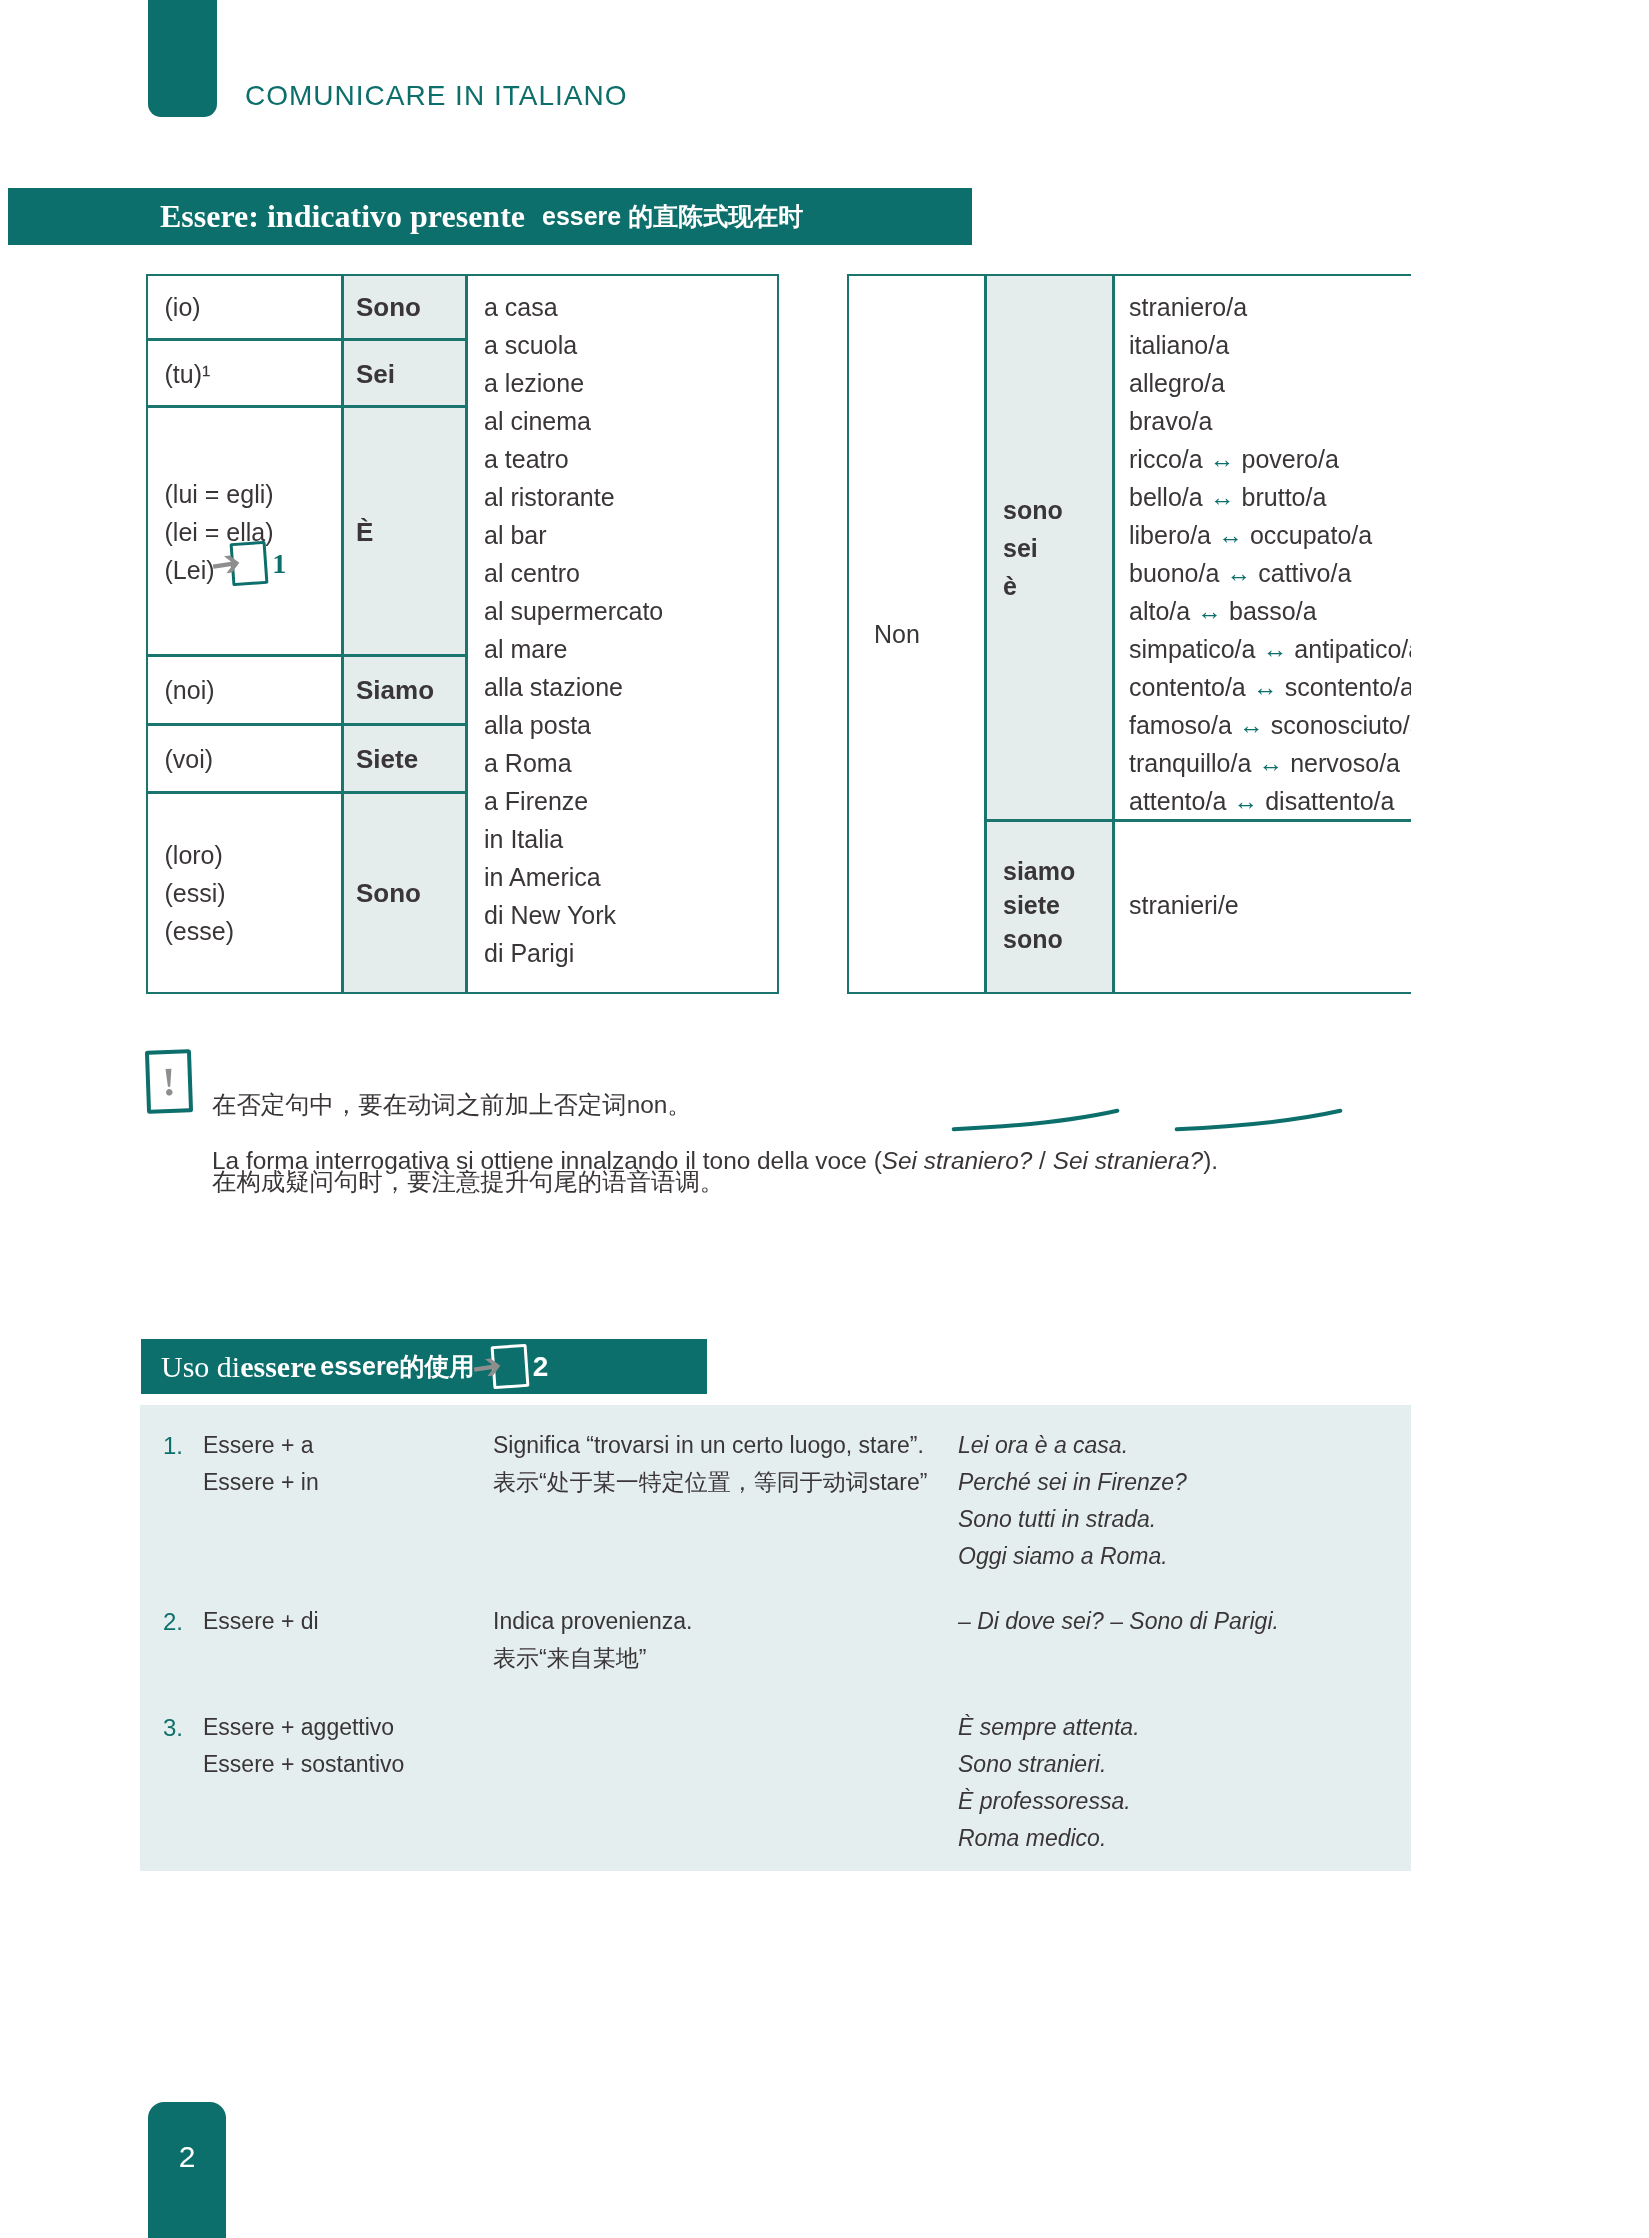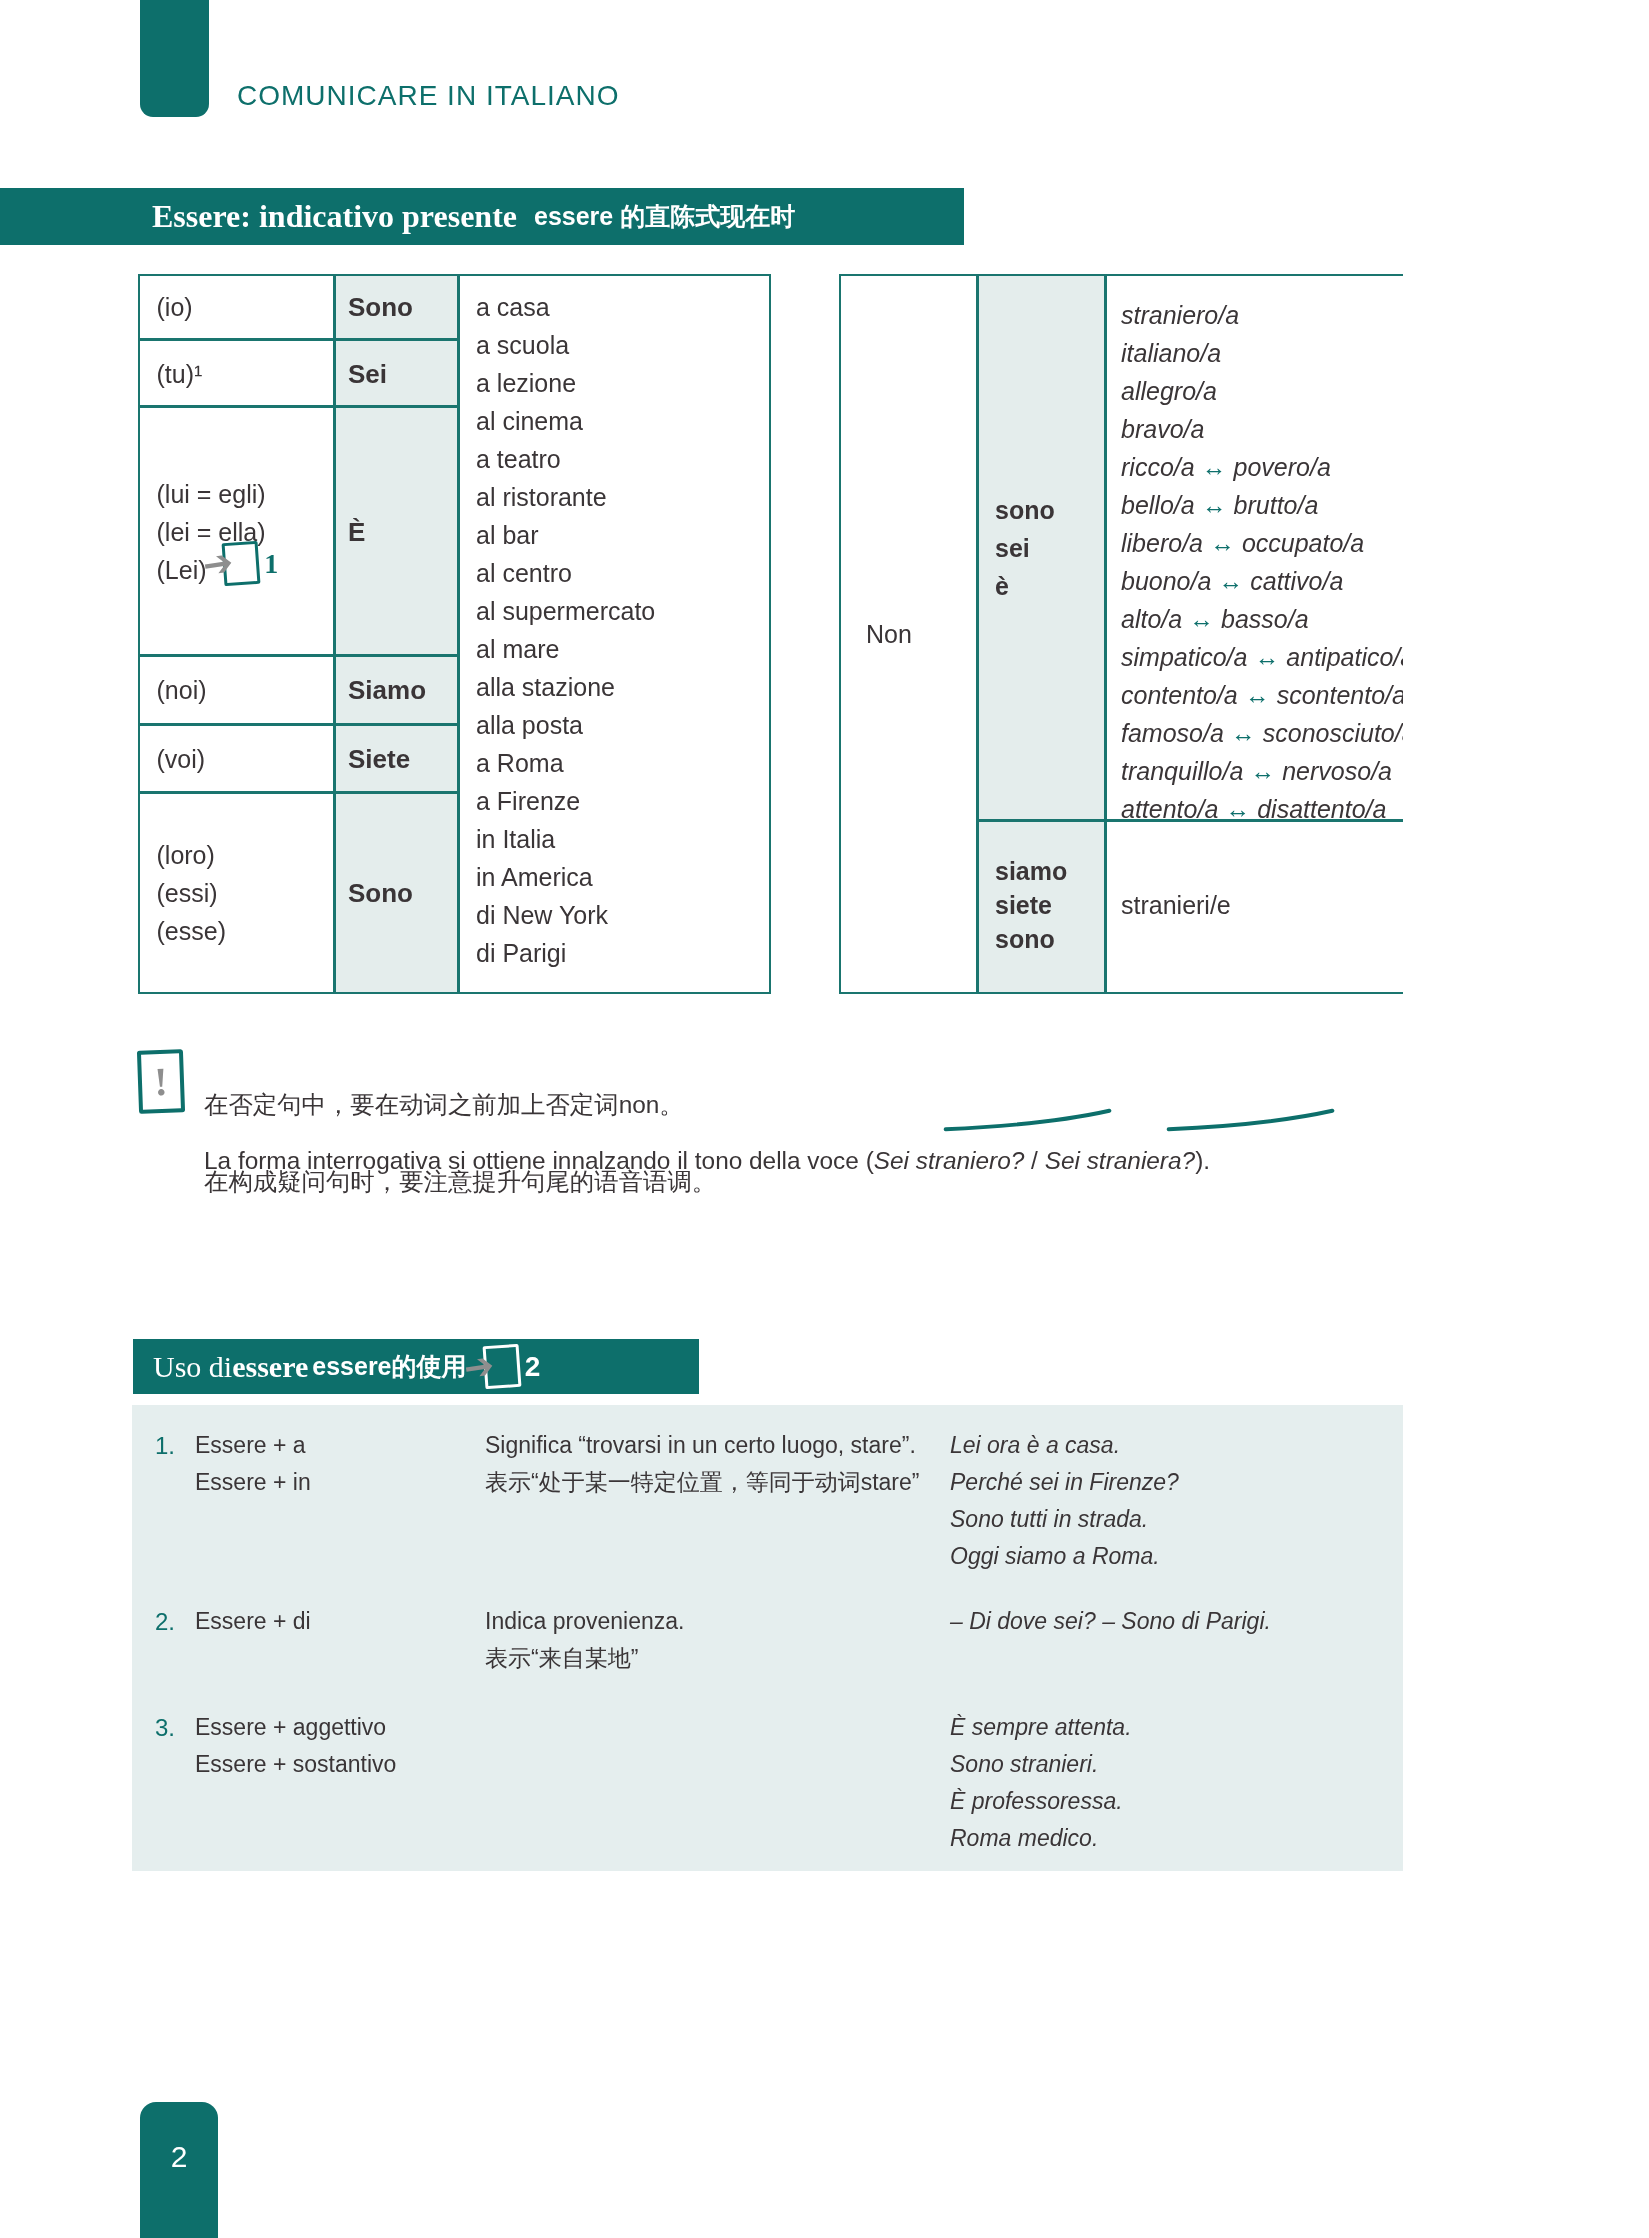--- a/index.html
+++ b/index.html
@@ -1,18 +1,18 @@
 <!DOCTYPE html>
 <html style="font-size:10.6px"><head>
 <meta charset="utf-8">
 <style>
   html,body{margin:0;padding:0;background:#ffffff;}
   .page{
     position:relative;width:1403px;height:2239px;background:#ffffff;overflow:hidden;
-    font-family:"Liberation Sans","DejaVu Sans",sans-serif;color:#3a3537;
+    font-family:"Liberation Sans","DejaVu Sans",sans-serif;color:#3a3537;margin-left:8px;
   }
   
   .logo-block{position:absolute;left:140px;top:0;width:69px;height:117px;background:#0d6f6b;border-radius:0 0 13px 13px;}
   .header-title{position:absolute;left:237px;top:80px;font-size:28px;letter-spacing:1px;color:#0d6f6b;}
   
   .banner{position:absolute;background:#0d6f6b;color:#ffffff;display:flex;align-items:center;}
   .banner1{left:0;top:188px;width:964px;height:57px;padding-left:152px;box-sizing:border-box;gap:17px;}
   .bn-title{font-family:"Liberation Serif","DejaVu Serif",serif;font-weight:bold;font-size:32px;white-space:nowrap;}
   .bn-sub{font-weight:bold;font-size:25px;white-space:nowrap;font-family:"Liberation Sans","DejaVu Sans",sans-serif;}
   .banner2{left:133px;top:1339px;width:566px;height:55px;padding-left:20px;box-sizing:border-box;}
@@ -33,21 +33,21 @@
   .cell{position:absolute;display:flex;flex-direction:column;justify-content:center;font-size:25px;}
   .cell .line{line-height:38px;white-space:nowrap;}
   .pron{left:16.5px;width:175px;}
   .verb{left:208px;width:106px;font-weight:bold;font-size:26px;}
   .places{left:336px;top:12px;}
   .places .line{line-height:38px;}
   .non-cell{left:25px;top:0;height:715px;width:106px;}
   .sing-verbs{left:154px;top:0;height:543px;font-weight:bold;}
   .plur-verbs{left:154px;top:543px;height:171px;font-weight:bold;}
   .plur-verbs .line{line-height:34px;}
-  .adjs{left:280px;top:20px;font-style:italic;}
+  .adjs{left:280px;top:12px;}
   .adjs .line{line-height:38px;}
   .plur-adj{left:280px;top:543px;height:171px;}
   .arrow-gl{color:#0d6f6b;}
   
   .ref-icon{display:inline-flex;align-items:center;position:relative;}
   .ref-abs{position:absolute;left:83px;top:266px;}
   .ref-box{display:inline-block;width:30px;height:37px;border:3.3px solid;border-radius:2px;transform:rotate(-4deg);}
   .ref-arrow{position:absolute;left:-20px;top:50%;transform:translateY(-50%) rotate(-8deg);font-size:36px;font-weight:bold;color:#8e8e8e;z-index:2;line-height:1;}
   .ref-num{font-weight:bold;font-size:28px;margin-left:5.3px;line-height:1;}
   .ref-teal .ref-box{border-color:#0d6f6b;}

